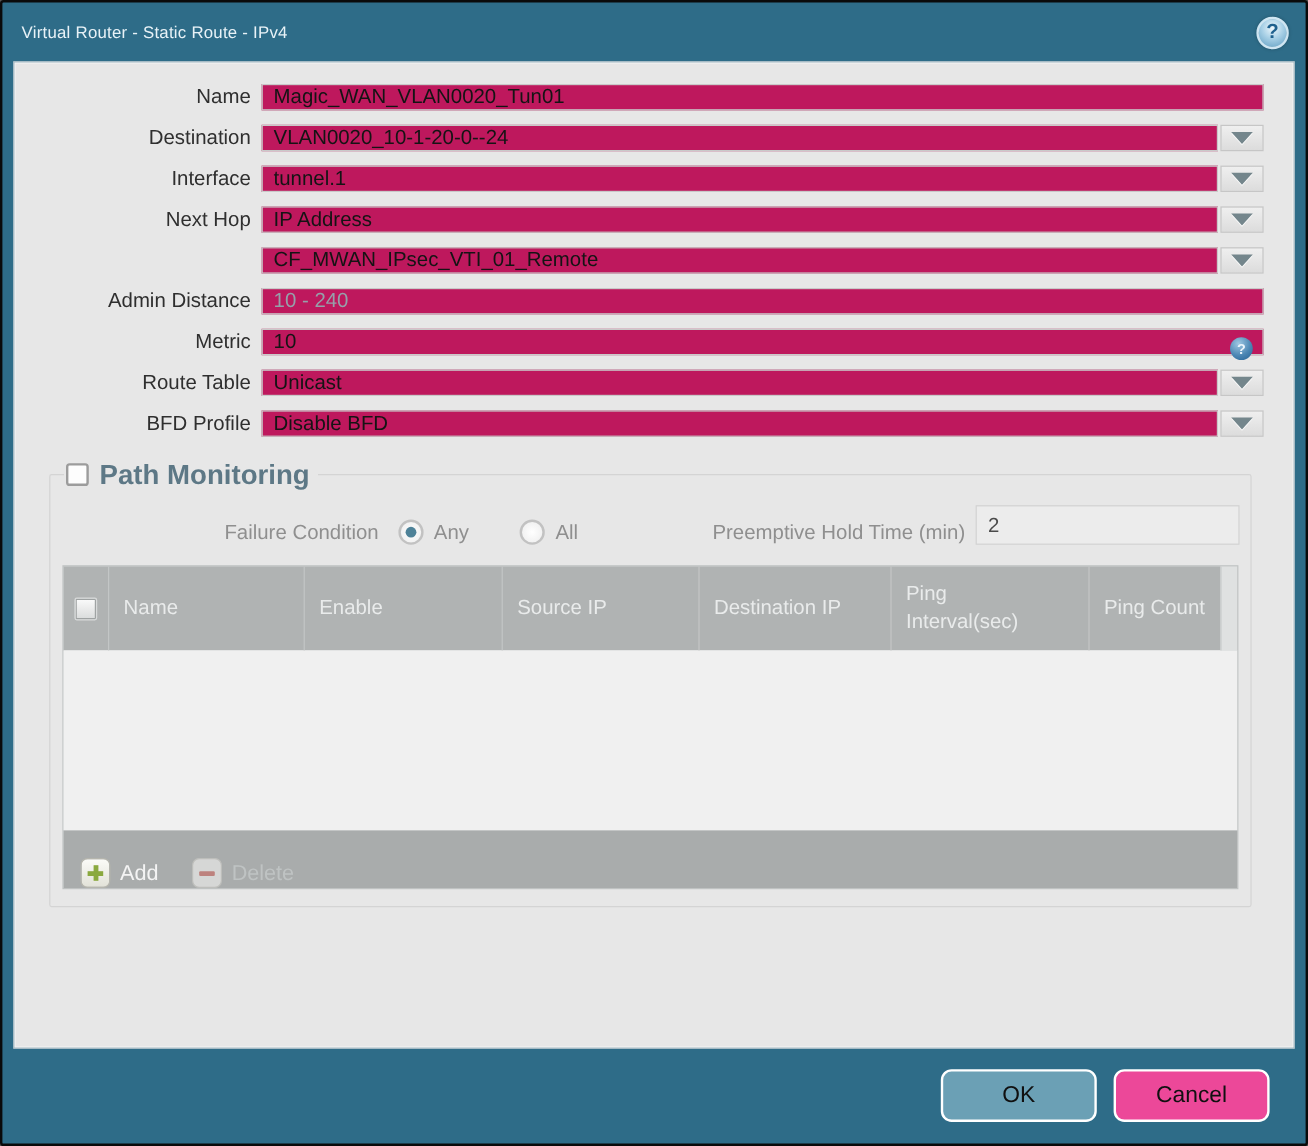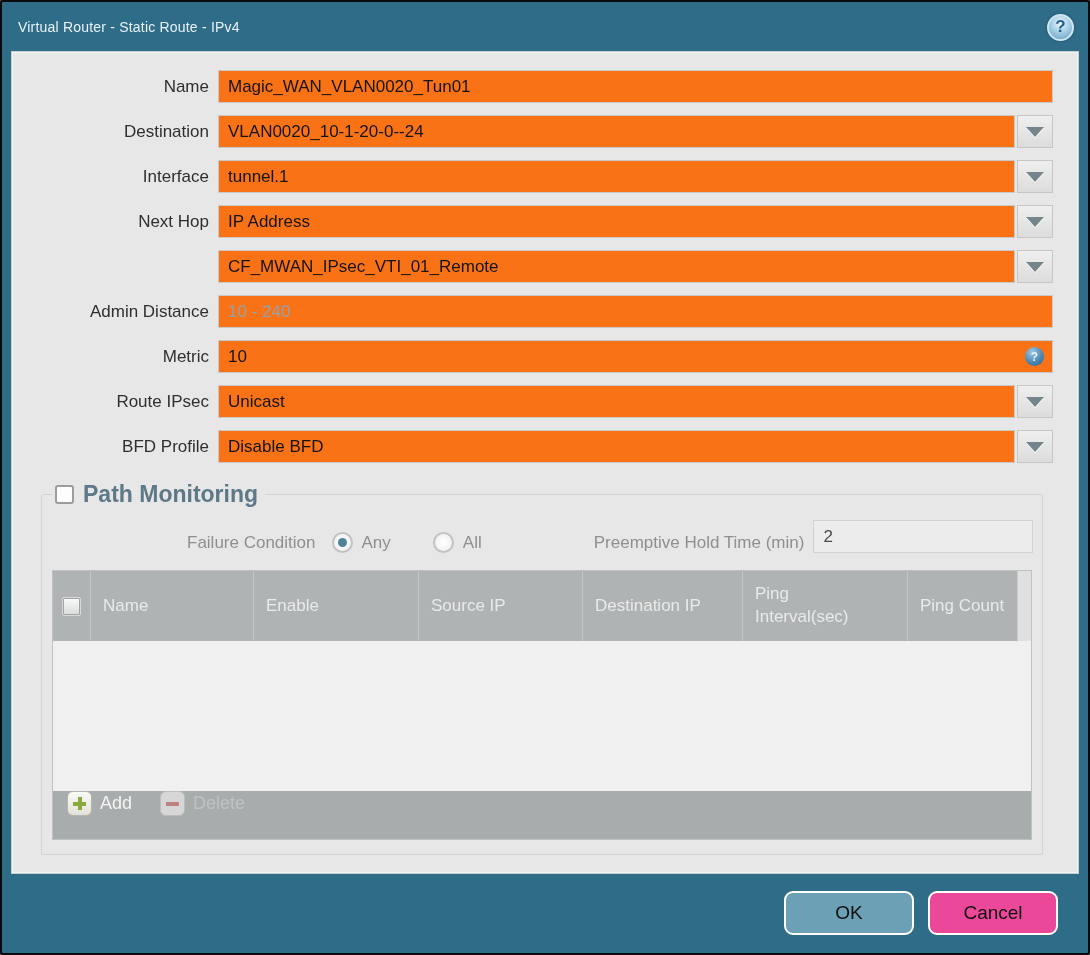--- a/index.html
+++ b/index.html
@@ -24,21 +24,21 @@
   .body{
     position:absolute;left:10px;right:10px;top:50px;bottom:80px;
     background:#e7e7e7;border:1px solid #f3f3f3;outline:1px solid #c4cfd4;
     padding:17px 12px 0 0;overflow:hidden;
   }
   .row{display:flex;align-items:center;margin-bottom:12px;}
   .lbl{width:205px;flex:0 0 205px;text-align:right;padding-right:9px;
        font-size:17px;color:#2f2f2f;white-space:nowrap;}
   .fieldwrap{flex:1;display:flex;align-items:stretch;margin-right:12px;position:relative;}
   .txt{
-    flex:1;height:33px;border:1px solid #c9c9c9;background:#f97316;
+    flex:1;height:22px;border:1px solid #c9c9c9;background:#be185d;
     font-family:inherit;font-size:17px;color:#141414;padding:0 9px;outline:none;min-width:0;
   }
   .txt::placeholder{color:#96a0aa;}
   .ddbtn{
     flex:0 0 36px;margin-left:2px;border:1px solid #c6c6c6;cursor:pointer;
     background:linear-gradient(#efefef,#dcdcdc);
     display:flex;align-items:center;justify-content:center;
   }
   .ddbtn .tri{width:0;height:0;border-left:9px solid transparent;border-right:9px solid transparent;
     border-top:10px solid #74868c;filter:drop-shadow(0 1px 0 #fff);}
@@ -79,21 +79,21 @@
   .col-enable{flex:0 0 165px;}
   .col-srcip{flex:0 0 164px;}
   .col-dstip{flex:0 0 160px;}
   .col-ping{flex:0 0 165px;}
   .col-count{flex:1 1 auto;}
   .col-scroll{flex:0 0 14px;background:#dfe1e1;border-left:1px solid #c9cccc;padding:0;}
   .hdr-cb{width:19px;height:19px;border:1px solid #d8dada;border-radius:2px;cursor:pointer;
     background:linear-gradient(#fbfbfb,#d9dbdb);box-shadow:0 0 0 1px #9fa3a3 inset;}
   .wrapcell{display:block;max-width:118px;}
   .tbody{height:150px;background:#f0f0f0;}
-  .tfoot{height:48px;background:#a9acac;display:flex;align-items:flex-start;gap:28px;padding:0 14px;}
+  .tfoot{height:48px;background:#a9acac;display:flex;align-items:flex-end;gap:28px;padding:0 14px;}
   .tbl-btn{display:flex;align-items:center;gap:8px;cursor:pointer;background:none;border:none;padding:0;font-family:inherit;}
   .mini-ic{width:25px;height:25px;border-radius:6px;display:flex;align-items:center;justify-content:center;
     background:linear-gradient(#fbfbf7,#e2e2d8);border:1px solid #b5b5ad;}
   .mini-ic.dis{background:#e6e6e4;border-color:#c4c4c0;opacity:.75;}
   .plus{position:relative;width:13px;height:13px;}
   .plus::before,.plus::after{content:"";position:absolute;background:#8aa93e;}
   .plus::before{left:4.5px;top:0;width:4px;height:13px;}
   .plus::after{left:0;top:4.5px;width:13px;height:4px;}
   .minus{width:13px;height:4px;background:#c4756f;border-radius:1px;}
   .add-lbl{color:#f4f4f4;font-size:18px;}
@@ -174,21 +174,21 @@
 
     <div class="row">
       <span class="lbl">Metric</span>
       <div class="fieldwrap">
         <input class="txt" value="10" style="">
         <div class="metric-help">?</div>
       </div>
     </div>
 
     <div class="row">
-      <span class="lbl">Route IPsec</span>
+      <span class="lbl">Route Table</span>
       <div class="fieldwrap">
         <input class="txt" value="Unicast" style="">
         <div class="ddbtn">
           <span class="tri"></span>
         </div>
       </div>
     </div>
 
     <div class="row">
       <span class="lbl">BFD Profile</span>

